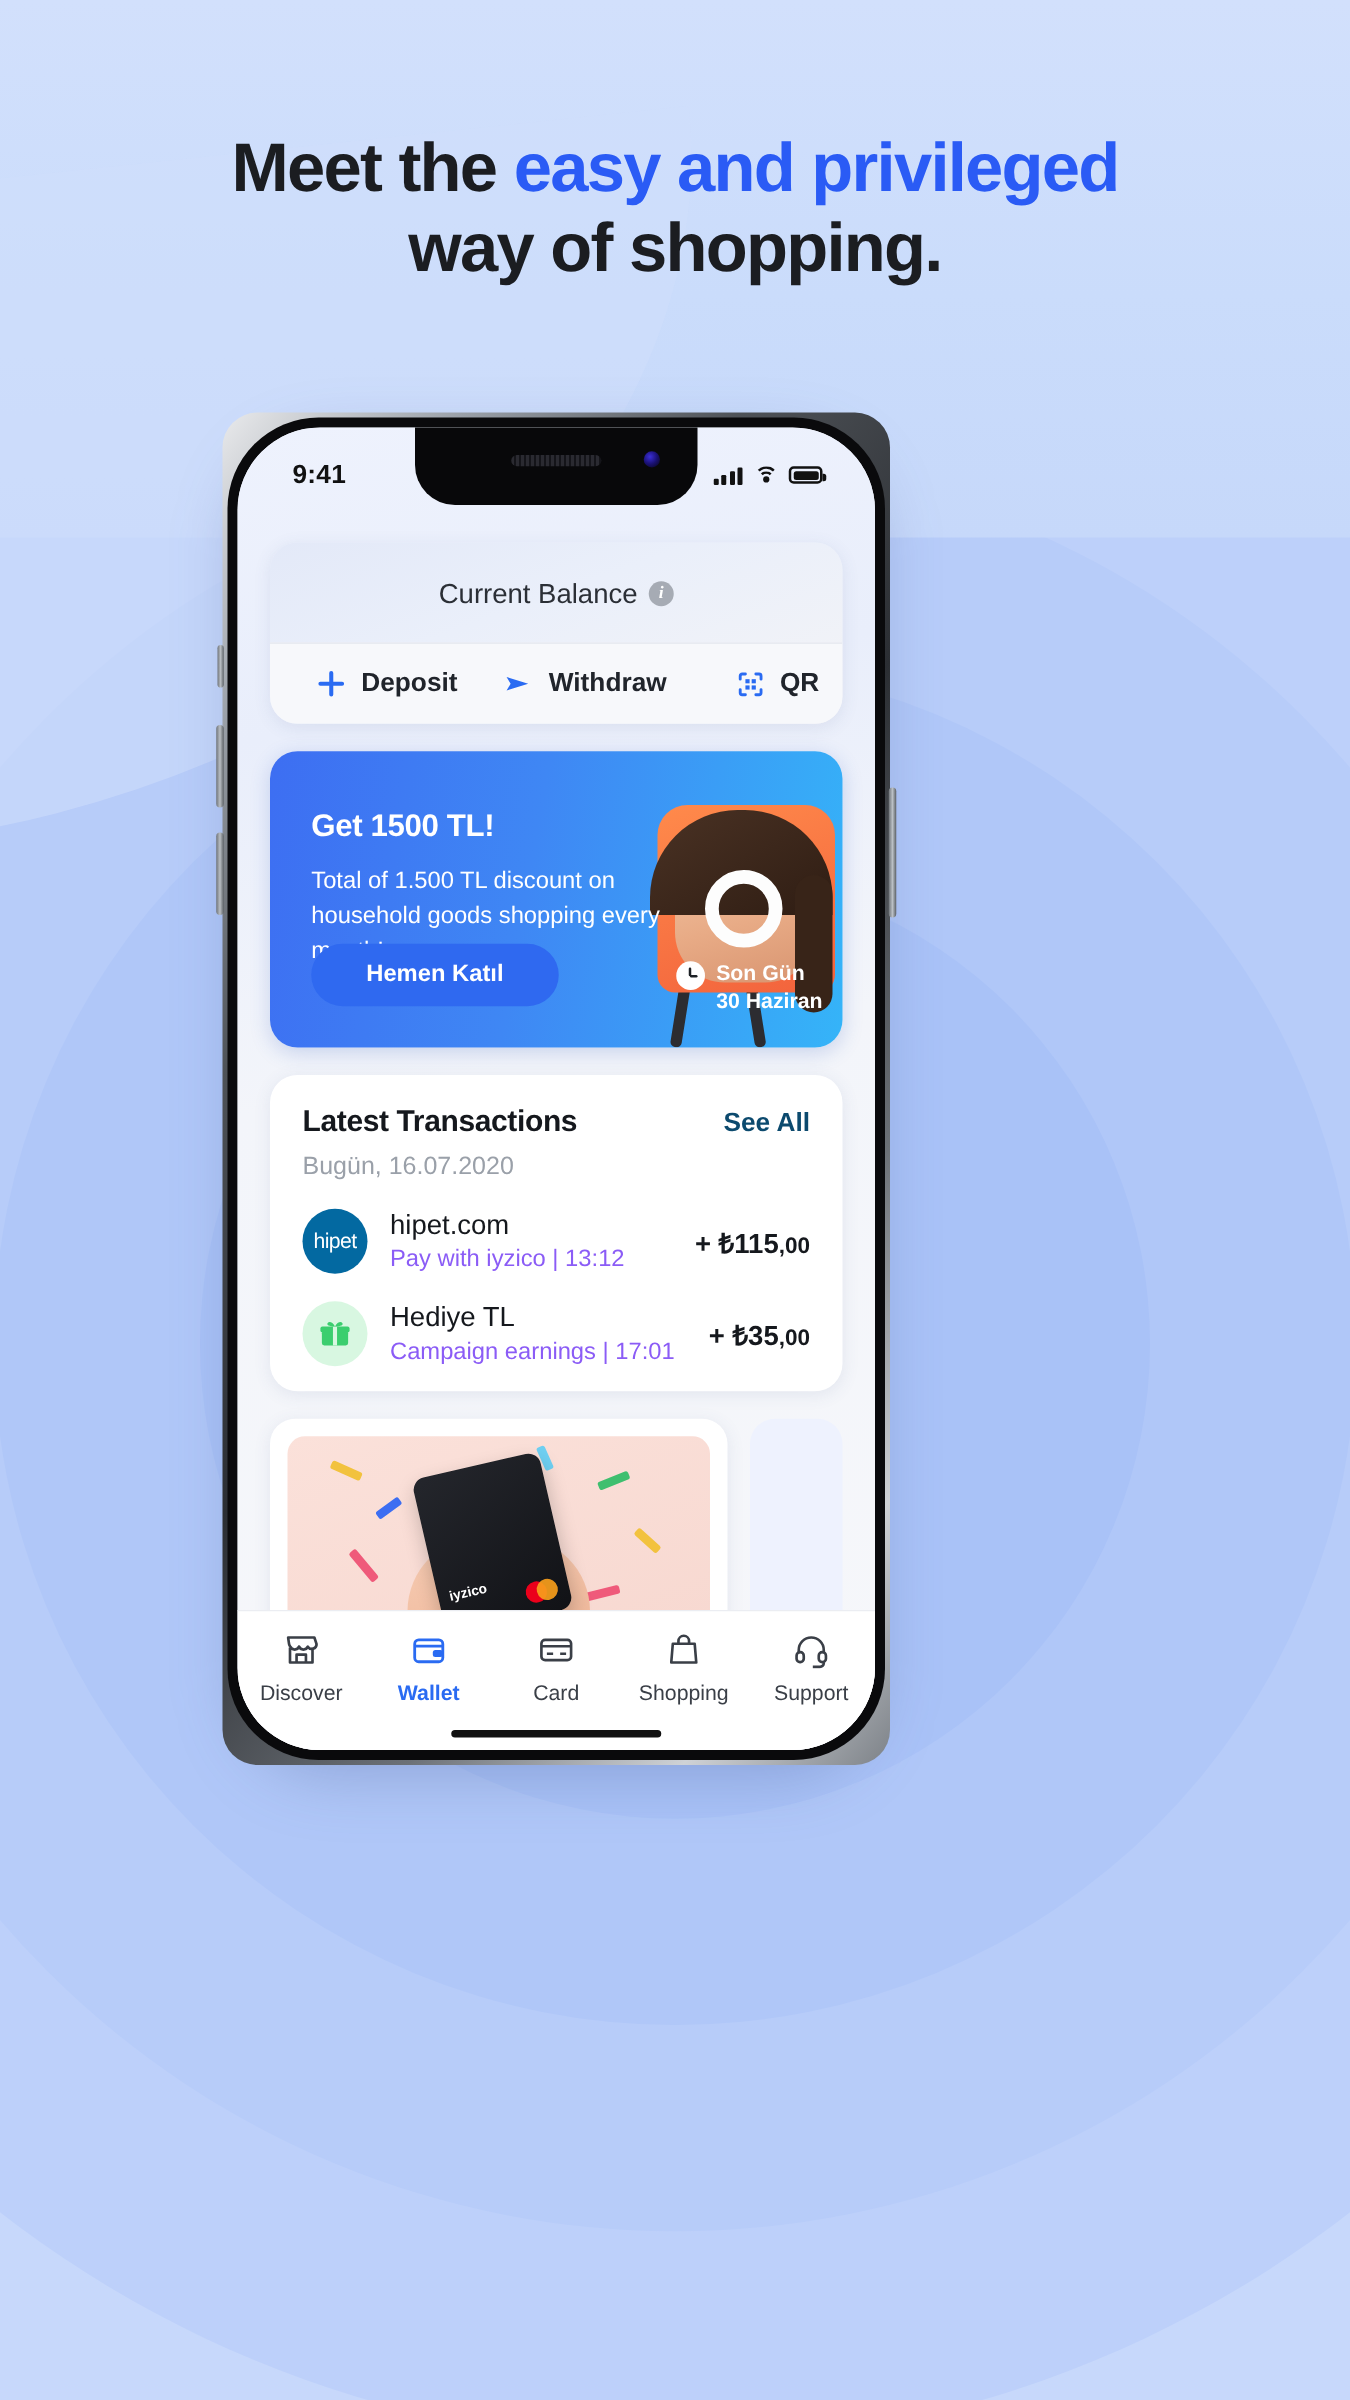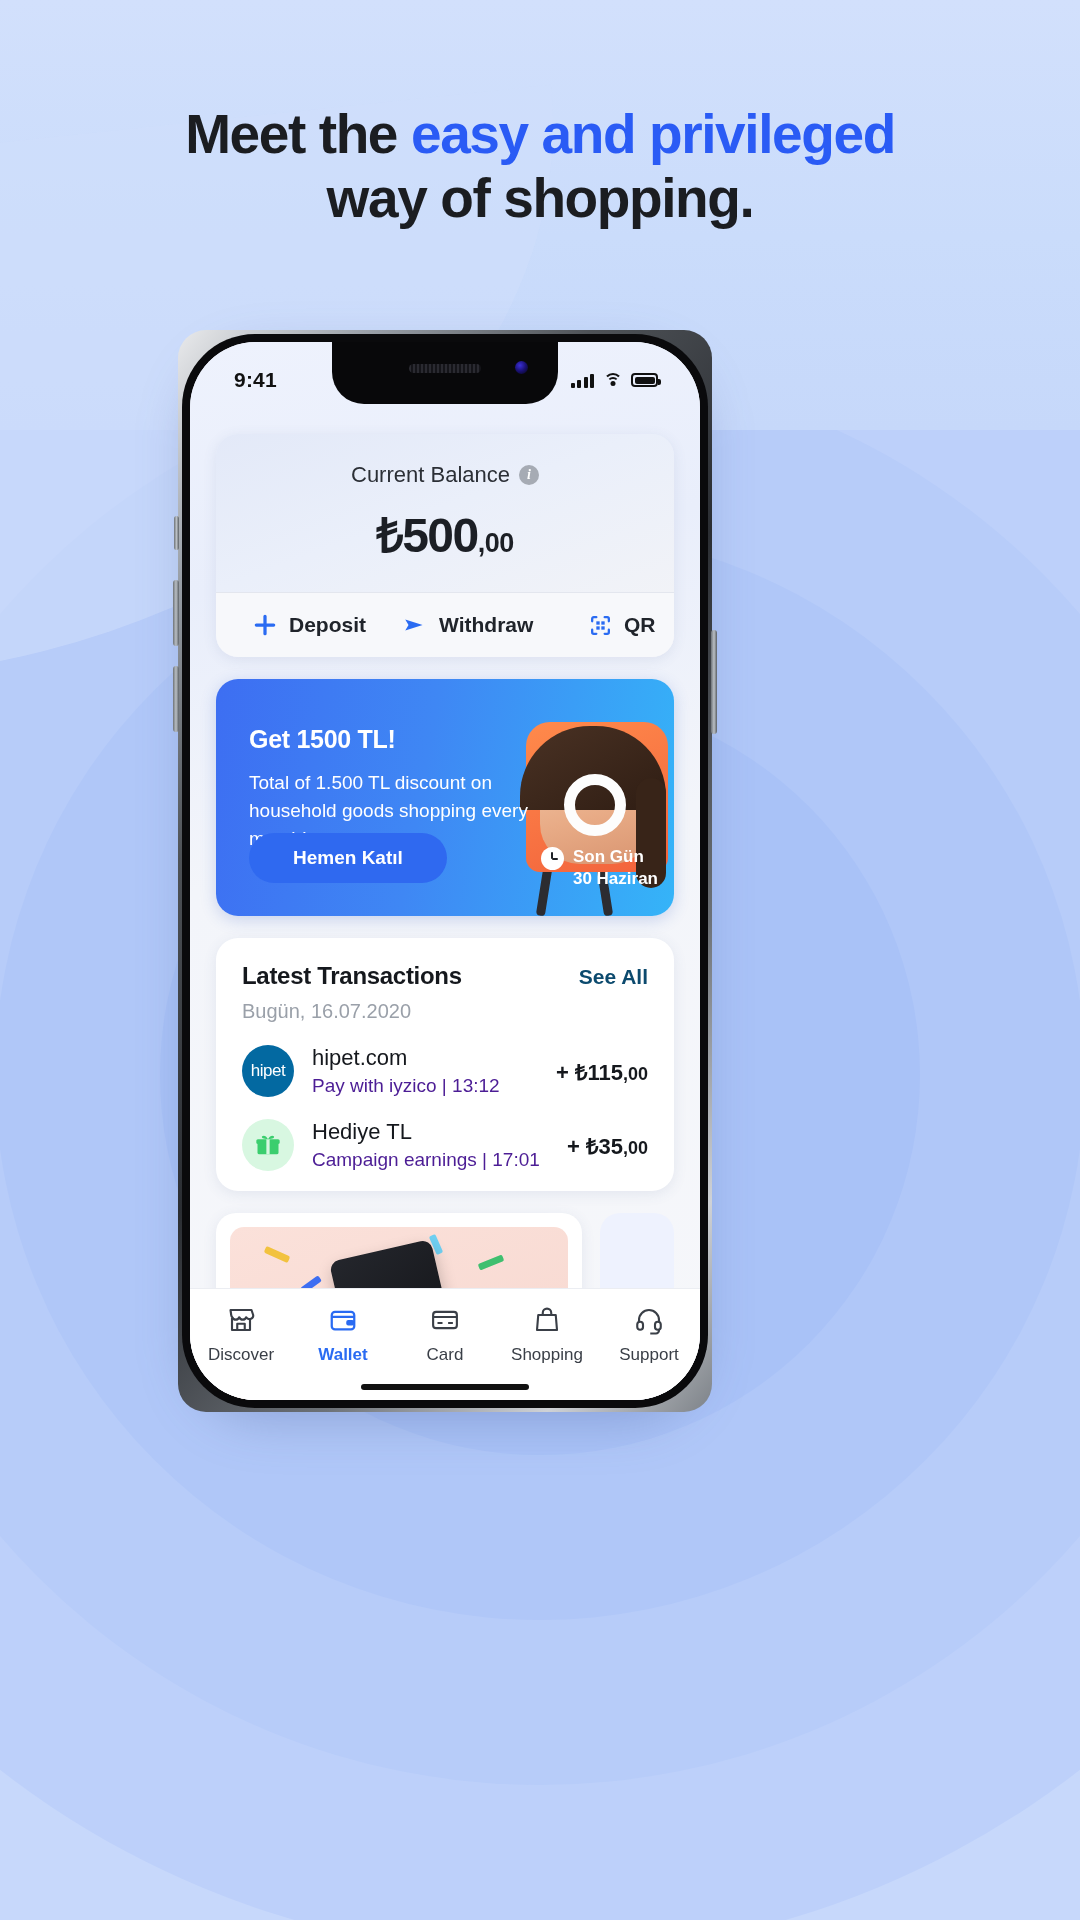--- a/index.html
+++ b/index.html
@@ -237,21 +237,21 @@
   .tx-title { font-size:24px; font-weight:bold; color:#15181d; letter-spacing:-.3px; }
   .tx-seeall { font-size:21px; font-weight:bold; color:#0c4a6e; }
   .tx-date { margin-top:10px; font-size:20px; color:#9aa0a9; }
   .tx-row { display:flex; align-items:center; gap:18px; margin-top:22px; }
   .tx-avatar { width:52px; height:52px; border-radius:50%; flex:0 0 auto;
     display:flex; align-items:center; justify-content:center; overflow:hidden; }
   .av-hipet { background:#0369a1; color:#fff; font-size:17px; font-weight:normal; letter-spacing:-.5px; }
   .av-gift  { background:#d8f7e1; }
   .tx-mid { flex:1; }
   .tx-name { font-size:22px; color:#15181d; }
-  .tx-sub  { margin-top:4px; font-size:19px; color:#4c1d95; }
+  .tx-sub  { margin-top:4px; font-size:19px; color:#8b5cf6; }
   .tx-amt  { font-size:22px; font-weight:bold; color:#15181d; white-space:nowrap; }
   .tx-amt .cents { font-size:18px; }
 
   
   .strip { margin:22px 26px 0 26px; display:flex; gap:18px; }
   .strip-card {
     background:#fff; border-radius:20px; padding:14px;
     box-shadow:0 3px 14px rgba(70,90,140,.10); flex:0 0 auto;
   }
   .strip-img {
@@ -345,23 +345,20 @@
           </div>
         </div>
 
         <div class="content">
 
           <div class="card">
             <div class="bal-top">
               <div class="bal-label">
                 <span>Current Balance</span>
                 <span class="info-ico">i</span>
-              </div>
-              <div class="bal-amount">
-                <span>₺</span><span>500</span><span class="cents">,00</span>
               </div>
             </div>
             <div class="actions">
               <div class="act">
                 <span class="gl">
                   <svg width="26" height="26" viewBox="0 0 24 24">
                       <path d="M12 4v16M4 12h16" stroke="#2a6bf2" stroke-width="3" stroke-linecap="round"></path>
                     </svg>
                 </span>
                 <span>Deposit</span>

